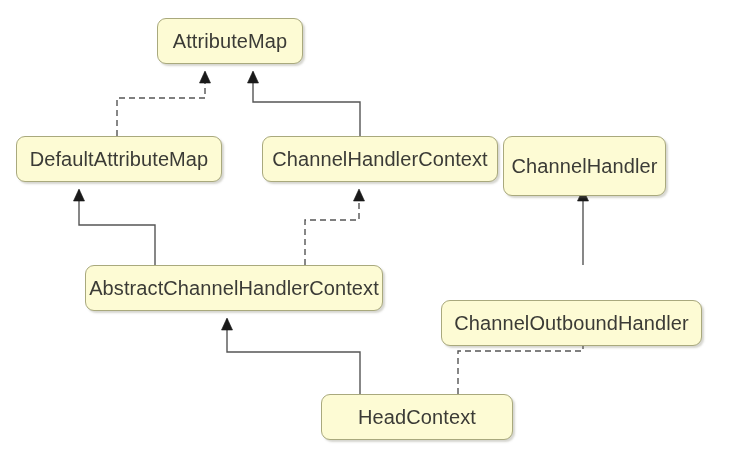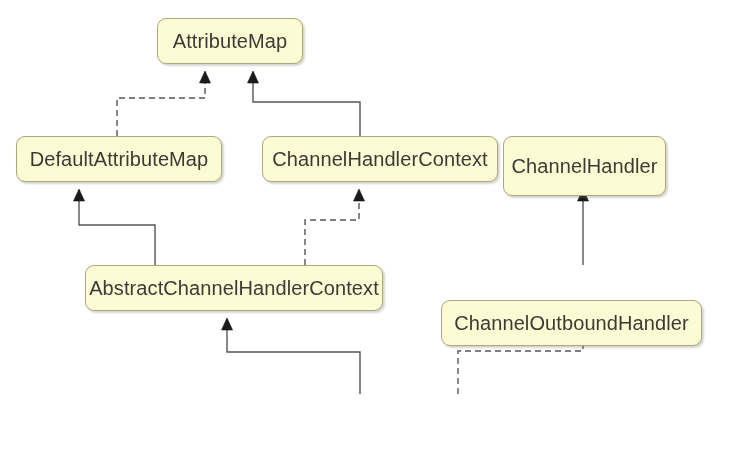--- a/index.html
+++ b/index.html
@@ -83,14 +83,17 @@
   </div>
 
   <div class="node" style="left: 85px; top: 265px; width: 298px; height: 46px; border-radius: 9px;">
     <span class="node-label">AbstractChannelHandlerContext</span>
   </div>
 
   <div class="node" style="left: 441px; top: 265px; width: 261px; height: 46px; margin-top: 35px;">
     <span class="node-label">ChannelOutboundHandler</span>
   </div>
 
+  <div class="node" style="left: 321px; top: 394px; width: 192px; height: 46px;">
+    <span class="node-label">HeadContext</span>
+  </div>
 
 </div>
 
 </body></html>

